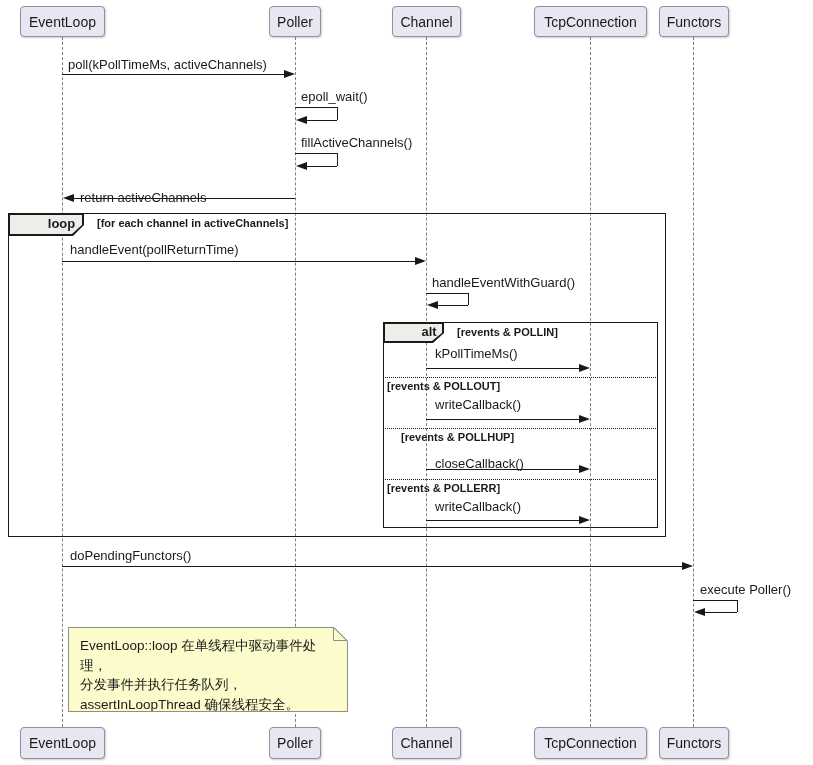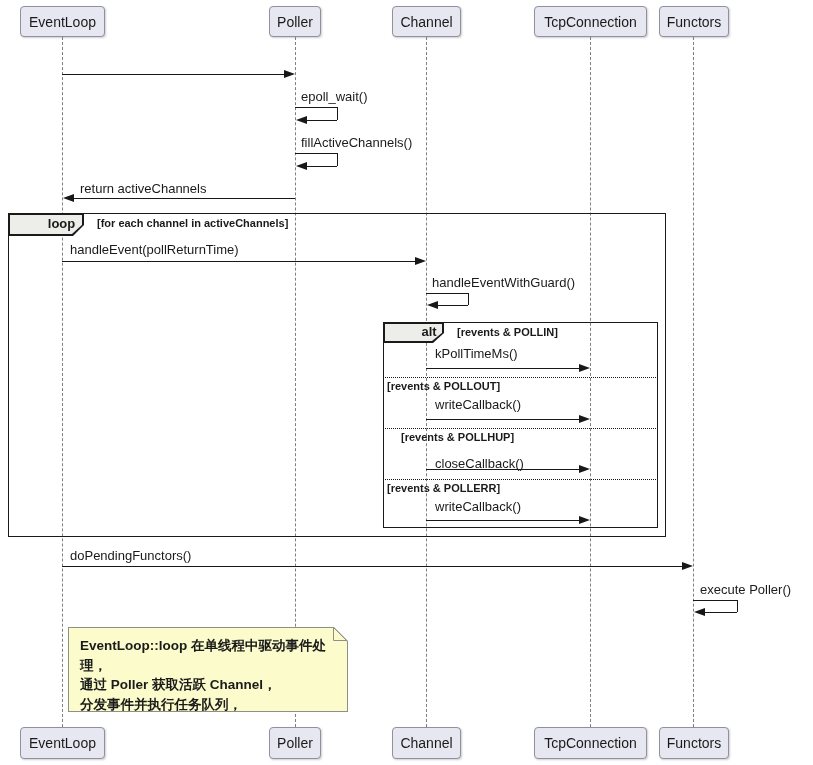--- a/index.html
+++ b/index.html
@@ -29,21 +29,21 @@
   .pent .p-bg { position:absolute; inset:0; background:var(--frame-border);
                 clip-path:polygon(0 0,100% 0,100% 52%,calc(100% - 11px) 100%,0 100%); }
   .pent .p-fg { position:absolute; inset:1.6px; background:var(--pentagon-fill);
                 clip-path:polygon(0 0,100% 0,100% 50%,calc(100% - 11px) 100%,0 100%); }
   .pent .p-label { position:absolute; inset:0 10px 2px 0; display:flex; align-items:center;
                    justify-content:center; font-weight:bold; font-size:13px;margin-left:41px; }
   .guard { position:absolute; font-weight:bold; font-size:11px; white-space:nowrap; z-index:3; }
   .divider { position:absolute; height:0; border-top:1.2px dotted var(--line); z-index:3; }
 
   .note-outer { position:absolute; background:var(--note-border); z-index:4;
-                clip-path:polygon(0 0,calc(100% - 14px) 0,100% 14px,100% 100%,0 100%);font-weight:bold; }
+                clip-path:polygon(0 0,calc(100% - 14px) 0,100% 14px,100% 100%,0 100%); }
   .note-inner { position:absolute; inset:1px; background:var(--note-fill);
                 clip-path:polygon(0 0,calc(100% - 13.5px) 0,100% 13.5px,100% 100%,0 100%);
                 padding:8px 11px; font-size:13.5px; line-height:19.5px; }
   .note-fold { position:absolute; top:0; right:0; z-index:5; }
 </style>
 </head>
 <body>
 
 <div class="stage">
 
@@ -52,36 +52,37 @@
   <div class="lifeline" style="left:426px"></div>
   <div class="lifeline" style="left:590px"></div>
   <div class="lifeline" style="left:693px"></div>
 
   <div class="box" style="left:20px;top:6px;width:85px;height:31px">EventLoop</div>
   <div class="box" style="left:269px;top:6px;width:52px;height:31px">Poller</div>
   <div class="box" style="left:392px;top:6px;width:69px;height:31px">Channel</div>
   <div class="box" style="left:534px;top:6px;width:113px;height:31px">TcpConnection</div>
   <div class="box" style="left:659px;top:6px;width:70px;height:31px">Functors</div>
 
+  <div class="mlabel" style="left:68px;top:57px">poll(kPollTimeMs, activeChannels)</div>
   <div class="hline" style="left:62px;top:74px;width:223px"></div>
   <div class="head-r" style="left:284px;top:70px"></div>
 
   <div class="mlabel" style="left:301px;top:89px">epoll_wait()</div>
   <div class="hline" style="left:295px;top:107px;width:42px"></div>
   <div class="vline" style="left:337px;top:107px;height:13px"></div>
   <div class="hline" style="left:300px;top:120px;width:37px"></div>
   <div class="head-l" style="left:296px;top:116px"></div>
 
   <div class="mlabel" style="left:301px;top:135px">fillActiveChannels()</div>
   <div class="hline" style="left:295px;top:153px;width:42px"></div>
   <div class="vline" style="left:337px;top:153px;height:13px"></div>
   <div class="hline" style="left:300px;top:166px;width:37px"></div>
   <div class="head-l" style="left:296px;top:162px"></div>
 
-  <div class="mlabel" style="left:80px;top:181px">return activeChannels</div>
+  <div class="mlabel" style="left:80px;top:190px">return activeChannels</div>
   <div class="hline" style="left:72px;top:198px;width:223px"></div>
   <div class="head-l" style="left:63px;top:194px"></div>
 
   <div class="frame" style="left:8px;top:213px;width:658px;height:324px"></div>
   <div class="pent" style="left:8px;top:213px;width:76px;height:23px">
     <div class="p-bg"></div>
       <div class="p-fg"></div>
     <div class="p-label">loop</div>
   </div>
   <div class="guard" style="left:97px;top:217px">[for each channel in activeChannels]</div>
@@ -135,21 +136,20 @@
 
   <div class="mlabel" style="left:700px;top:582px">execute Poller()</div>
   <div class="hline" style="left:693px;top:600px;width:44px"></div>
   <div class="vline" style="left:737px;top:600px;height:12px"></div>
   <div class="hline" style="left:698px;top:612px;width:39px"></div>
   <div class="head-l" style="left:694px;top:608px"></div>
 
   <div class="note-outer" style="left:68px;top:627px;width:280px;height:85px">
     <div class="note-inner">
       <div>EventLoop::loop 在单线程中驱动事件处理，</div>
-      <div>通过 Poller 获取活跃 Channel，</div>
       <div>分发事件并执行任务队列，</div>
       <div>assertInLoopThread 确保线程安全。</div>
     </div>
   </div>
   <svg class="note-fold" style="left:333px;top:627px" width="15" height="15">
     <path d="M0.5,0.5 L13.5,13.5 L0.5,13.5 Z" style="fill:var(--note-fill);stroke:var(--note-border);stroke-width:1"></path>
   </svg>
 
   <div class="box" style="left:20px;top:727px;width:85px;height:32px">EventLoop</div>
   <div class="box" style="left:269px;top:727px;width:52px;height:32px">Poller</div>

